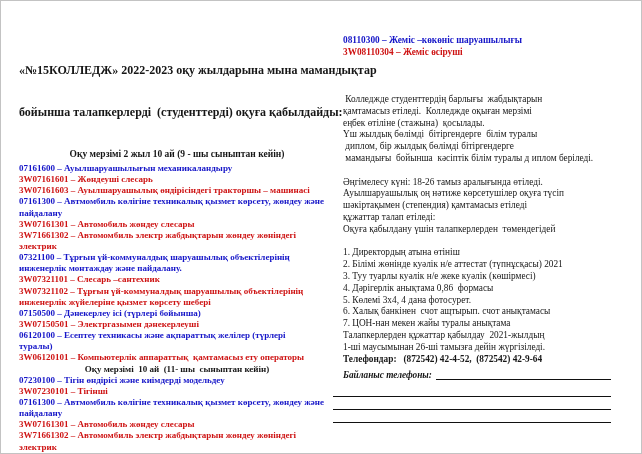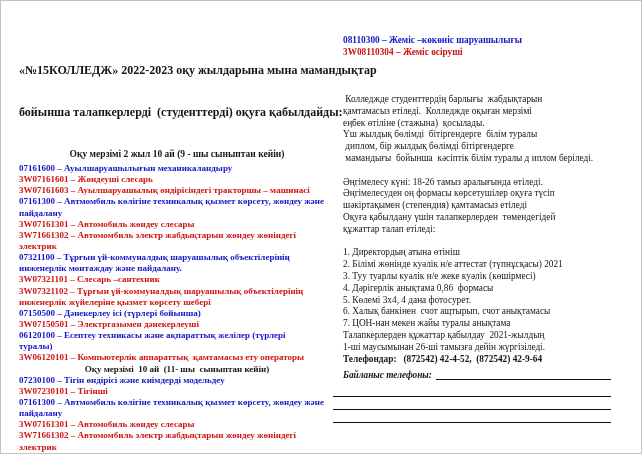--- a/index.html
+++ b/index.html
@@ -95,24 +95,24 @@
         <div class="rln">&nbsp;</div>
         <div class="rln">&nbsp;</div>
         <div class="rln c-black"> Колледжде студенттердің барлығы  жабдықтарын</div>
         <div class="rln c-black">қамтамасыз етіледі.  Колледжде оқыған мерзімі</div>
         <div class="rln c-black">еңбек өтіліне (стажына)  қосылады.</div>
         <div class="rln c-black">Үш жылдық бөлімді  бітіргендерге  білім туралы</div>
         <div class="rln c-black"> диплом, бір жылдық бөлімді бітіргендерге</div>
         <div class="rln c-black"> мамандығы  бойынша  кәсіптік білім туралы д иплом беріледі.</div>
         <div class="rln">&nbsp;</div>
         <div class="rln c-black">Әңгімелесу күні: 18-26 тамыз аралығында өтіледі.</div>
-        <div class="rln c-black">Әңгімелесуден оң формасы көрсетушілер оқуға түсіп</div>
+        <div class="rln c-black">Ауылшаруашылық оң нәтиже көрсетушілер оқуға түсіп</div>
         <div class="rln c-black">шәкіртақымен (степендия) қамтамасыз етіледі</div>
+        <div class="rln c-black">құжаттар талап етіледі:</div>
         <div class="rln c-black">Оқуға қабылдану үшін талапкерлерден  төмендегідей</div>
-        <div class="rln c-black">құжаттар талап етіледі:</div>
         <div class="rln">&nbsp;</div>
         <div class="rln c-black">1. Директордың атына өтініш</div>
         <div class="rln c-black">2. Білімі жөнінде куәлік н/е аттестат (түпнұсқасы) 2021</div>
         <div class="rln c-black">3. Туу туарлы куәлік н/е жеке куәлік (көшірмесі)</div>
         <div class="rln c-black">4. Дәрігерлік анықтама 0,86  формасы</div>
         <div class="rln c-black">5. Көлемі 3х4, 4 дана фотосурет.</div>
         <div class="rln c-black">6. Халық банкінен  счот ащтырып. счот анықтамасы</div>
         <div class="rln c-black">7. ЦОН-нан мекен жайы туралы анықтама</div>
         <div class="rln c-black">Талапкерлерден құжаттар қабылдау  2021-жылдың</div>
         <div class="rln c-black">1-ші маусымынан 26-ші тамызға дейін жүргізіледі.</div>

